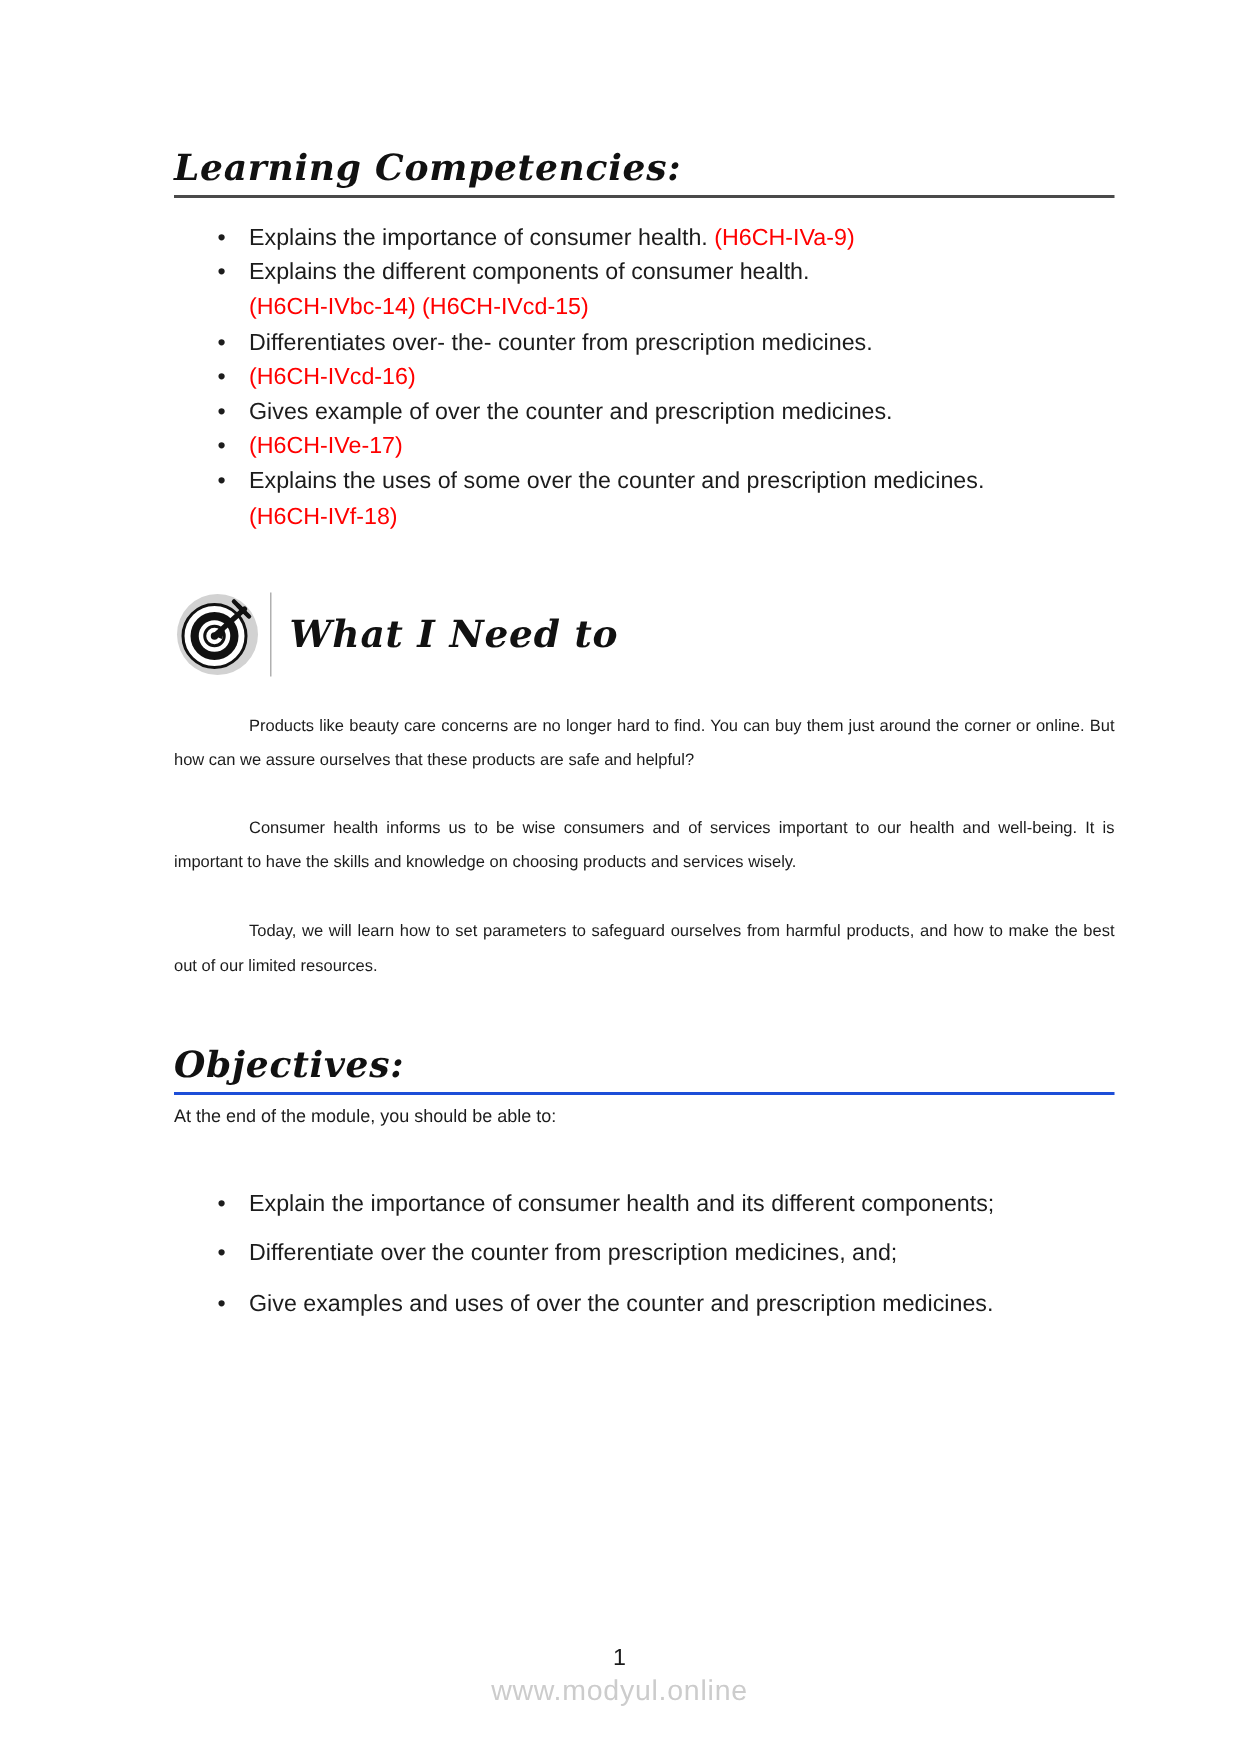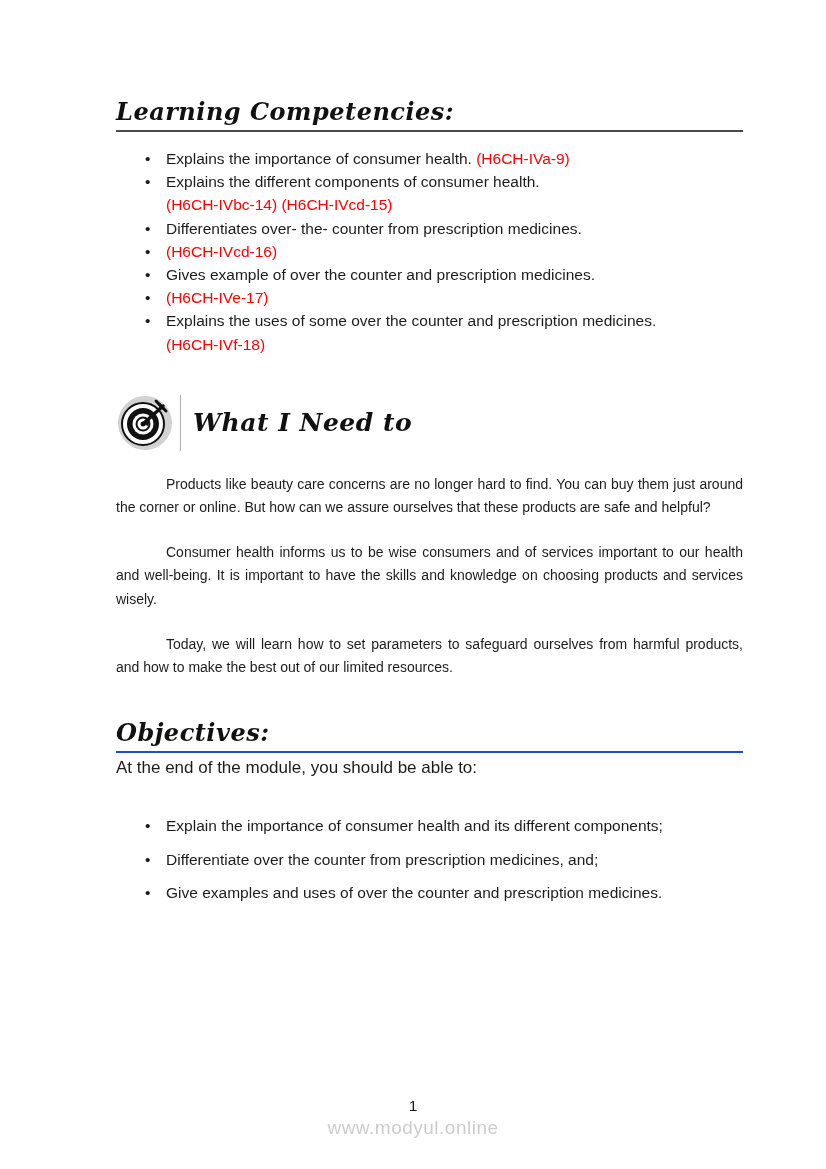--- a/index.html
+++ b/index.html
@@ -85,29 +85,29 @@
     flex: 0 0 1px;
   }
   .need-heading {
     font-size: 25px;
     margin-left: 12px;
     border-bottom: none;
   }
   
   .body-par {
     margin: 22px 0 0 0;
-    font-size: 14px;
+    font-size: 11px;
     line-height: 23.2px;
     text-align: justify;
     text-indent: 50px;
   }
   .body-par.first { margin-top: 21px; }
   .obj-intro {
     margin: 3px 0 12px 0;
-    font-size: 17px;
+    font-size: 12px;
     line-height: 23.2px;
   }
   
   .footer {
     position: absolute;
     left: 0;
     top: 1096px;
     width: 826px;
     text-align: center;
   }

